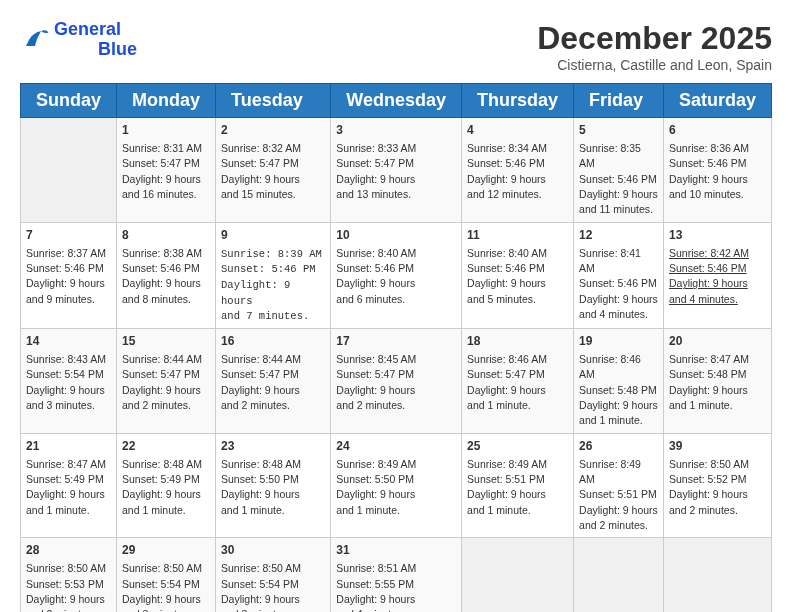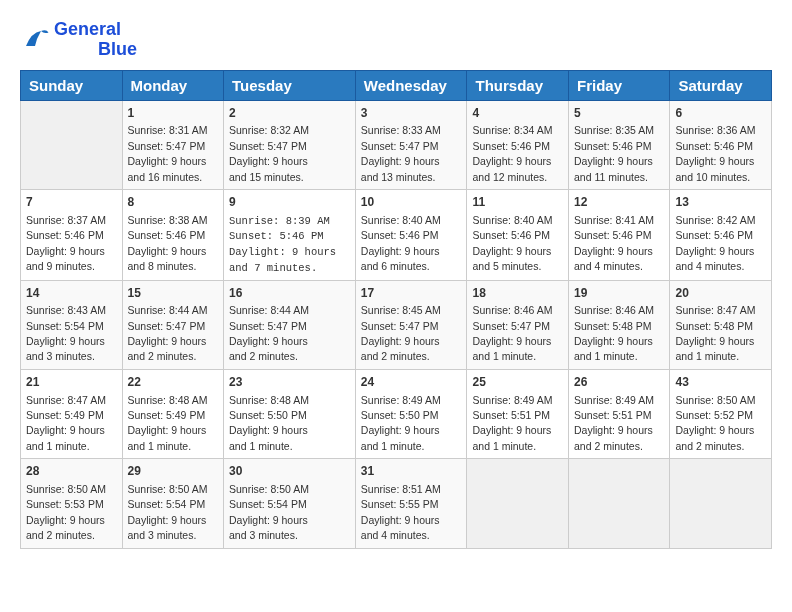--- a/index.html
+++ b/index.html
@@ -47,23 +47,23 @@
       color: #555;
     }
     table {
       width: 100%;
       border-collapse: collapse;
       font-size: 11px;
     }
     thead tr th {
       background-color: #2a7abf;
       color: #fff;
-      padding: 6px 8px;
+      padding: 6px 15px;
       text-align: left;
-      font-size: 15px;
+      font-size: 18px;
       font-weight: bold;
       border: 1px solid #1a5a9f;
     }
     tbody tr td {
       border: 1px solid #ccc;
       vertical-align: top;
       padding: 4px 5px;
       min-height: 70px;
       height: 80px;
       color: #333;
@@ -96,20 +96,24 @@
   <div class="logo">
     <svg class="logo-bird" viewBox="0 0 40 40" xmlns="http://www.w3.org/2000/svg">
       <path d="M8 28 Q15 10 28 8 Q22 18 20 28 Z" fill="#1a6bbf"></path>
       <path d="M28 8 Q35 5 38 10 Q32 12 28 8 Z" fill="#1a6bbf"></path>
     </svg>
     <div>
       <div class="logo-text"><span>General</span></div>
       <div class="logo-text" style="color:#1a6bbf;margin-left:44px;"><span>Blue</span></div>
     </div>
   </div>
+  <div class="title-block">
+    <div class="month-title">December 2025</div>
+    <div class="subtitle">Cistierna, Castille and Leon, Spain</div>
+  </div>
 </div>
 
 <table>
   <thead>
     <tr>
     <th>Sunday</th>
         <th>Monday</th>
         <th>Tuesday</th>
         <th>Wednesday</th>
         <th>Thursday</th>
@@ -163,21 +167,21 @@
 Daylight: 9 hours
 and 6 minutes.</span></td>
         <td><span class="day-num">11</span><span class="day-info" style="white-space: pre-line;">Sunrise: 8:40 AM
 Sunset: 5:46 PM
 Daylight: 9 hours
 and 5 minutes.</span></td>
         <td><span class="day-num">12</span><span class="day-info" style="white-space: pre-line; margin-top: 30px;">Sunrise: 8:41 AM
 Sunset: 5:46 PM
 Daylight: 9 hours
 and 4 minutes.</span></td>
-        <td><span class="day-num">13</span><span class="day-info" style="white-space: pre-line;">Sunrise: 8:42 AM
+        <td><span class="day-num">13</span><span class="day-info" style="white-space: pre-line; text-decoration: underline;">Sunrise: 8:42 AM
 Sunset: 5:46 PM
 Daylight: 9 hours
 and 4 minutes.</span></td>
       </tr>
       <tr>
         <td><span class="day-num">14</span><span class="day-info" style="white-space: pre-line;">Sunrise: 8:43 AM
 Sunset: 5:54 PM
 Daylight: 9 hours
 and 3 minutes.</span></td>
         <td><span class="day-num">15</span><span class="day-info" style="white-space: pre-line;">Sunrise: 8:44 AM
@@ -223,21 +227,21 @@
 Daylight: 9 hours
 and 1 minute.</span></td>
         <td><span class="day-num">25</span><span class="day-info" style="white-space: pre-line;">Sunrise: 8:49 AM
 Sunset: 5:51 PM
 Daylight: 9 hours
 and 1 minute.</span></td>
         <td><span class="day-num">26</span><span class="day-info" style="white-space: pre-line;">Sunrise: 8:49 AM
 Sunset: 5:51 PM
 Daylight: 9 hours
 and 2 minutes.</span></td>
-        <td><span class="day-num">43</span><span class="day-info" style="white-space: pre-line;">Sunrise: 8:50 AM
+        <td><span class="day-num">39</span><span class="day-info" style="white-space: pre-line;">Sunrise: 8:50 AM
 Sunset: 5:52 PM
 Daylight: 9 hours
 and 2 minutes.</span></td>
       </tr>
       <tr>
         <td><span class="day-num">28</span><span class="day-info" style="white-space: pre-line;">Sunrise: 8:50 AM
 Sunset: 5:53 PM
 Daylight: 9 hours
 and 2 minutes.</span></td>
         <td><span class="day-num">29</span><span class="day-info" style="white-space: pre-line;">Sunrise: 8:50 AM

